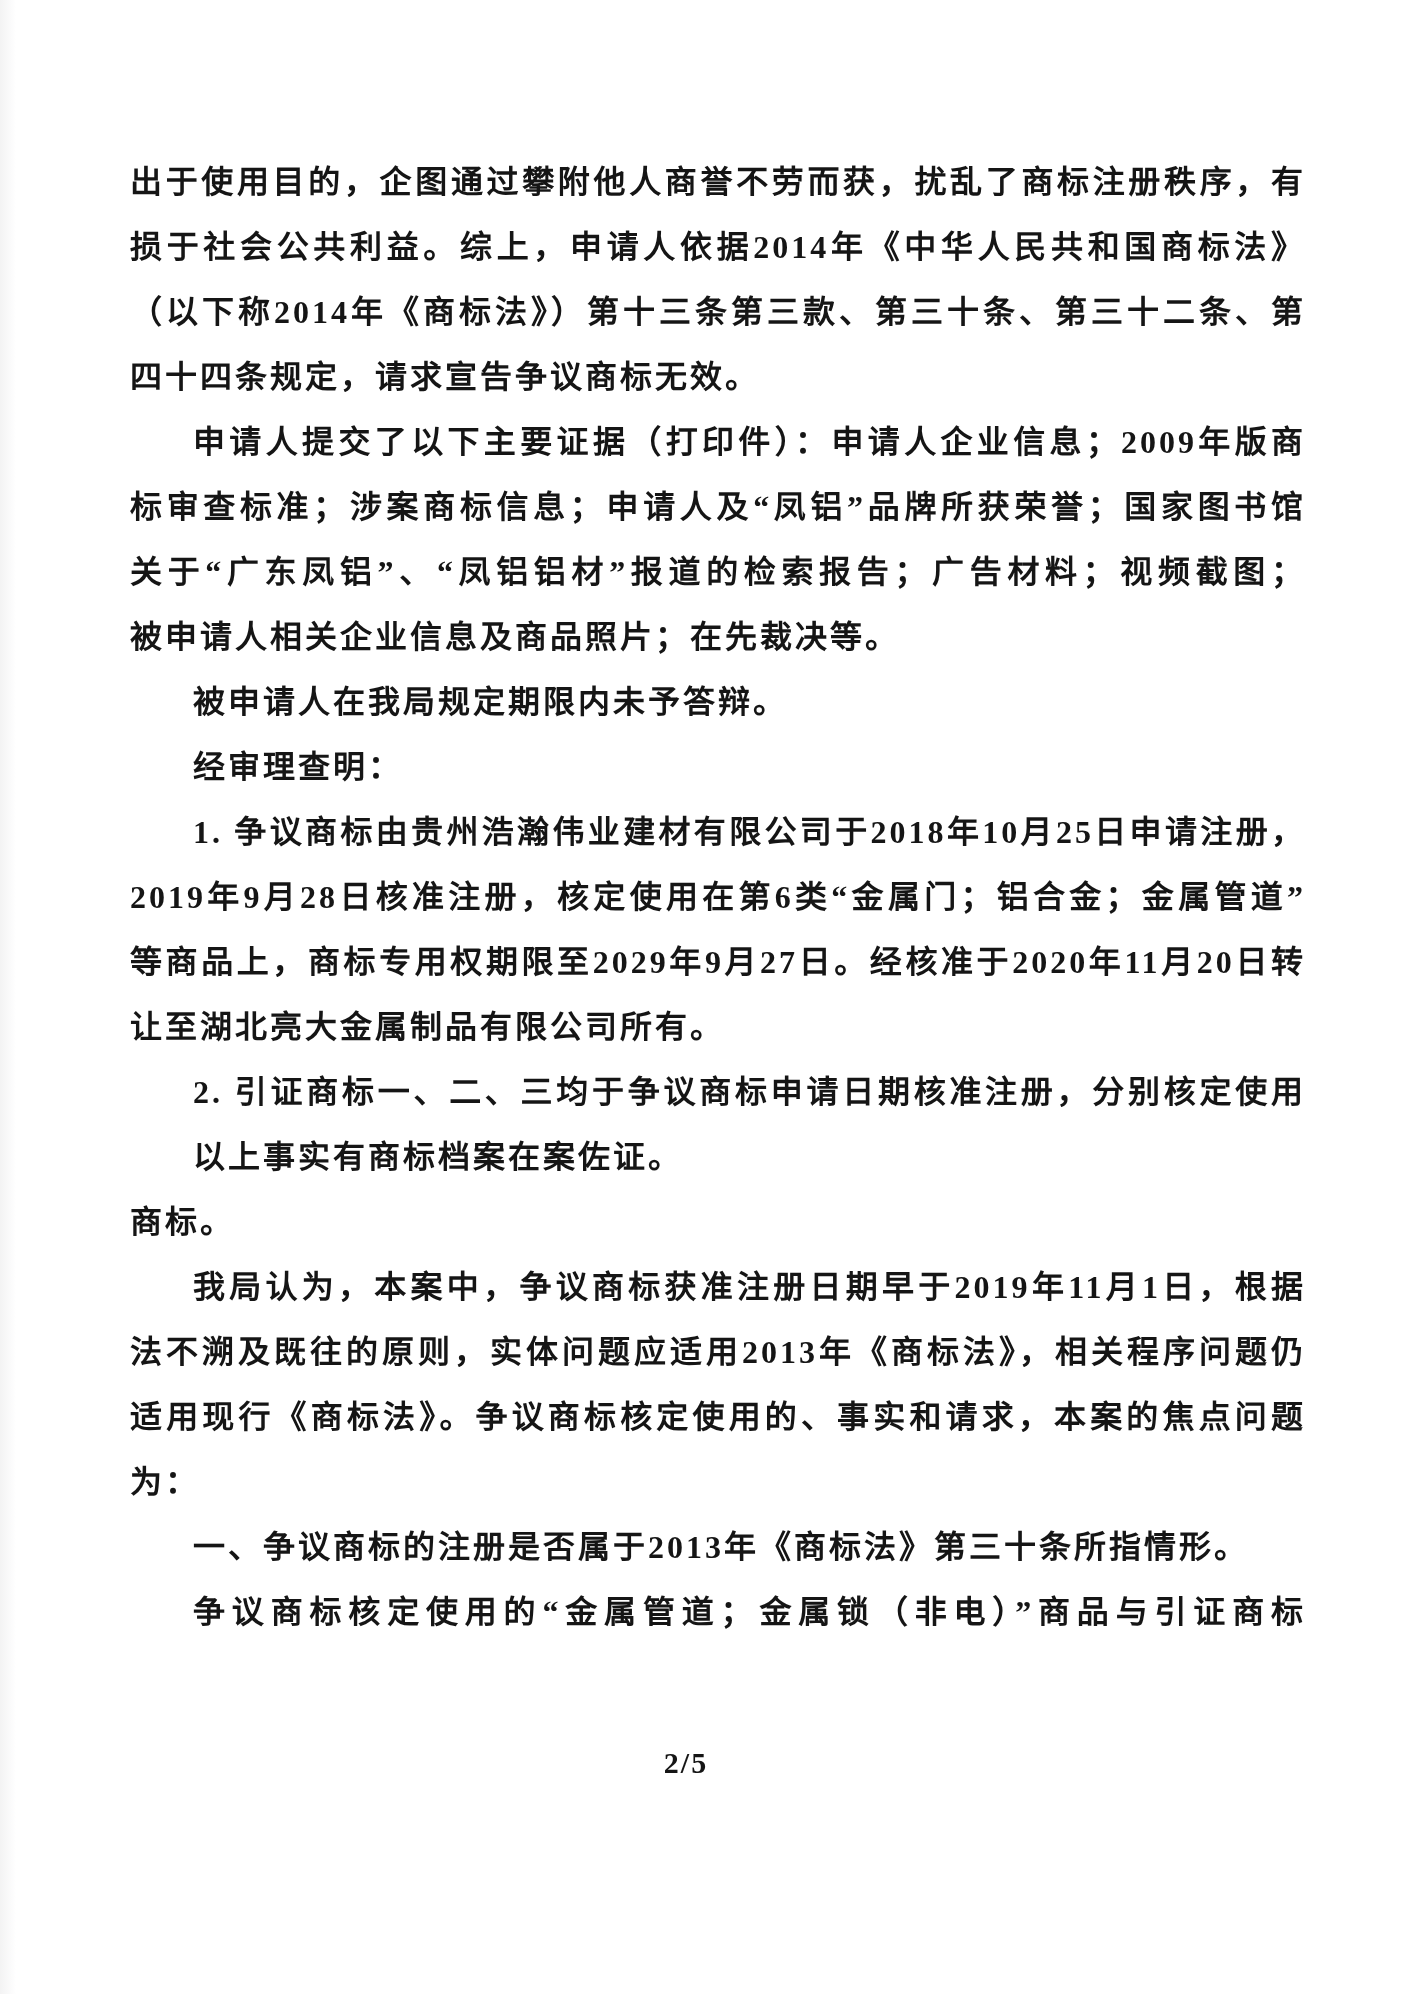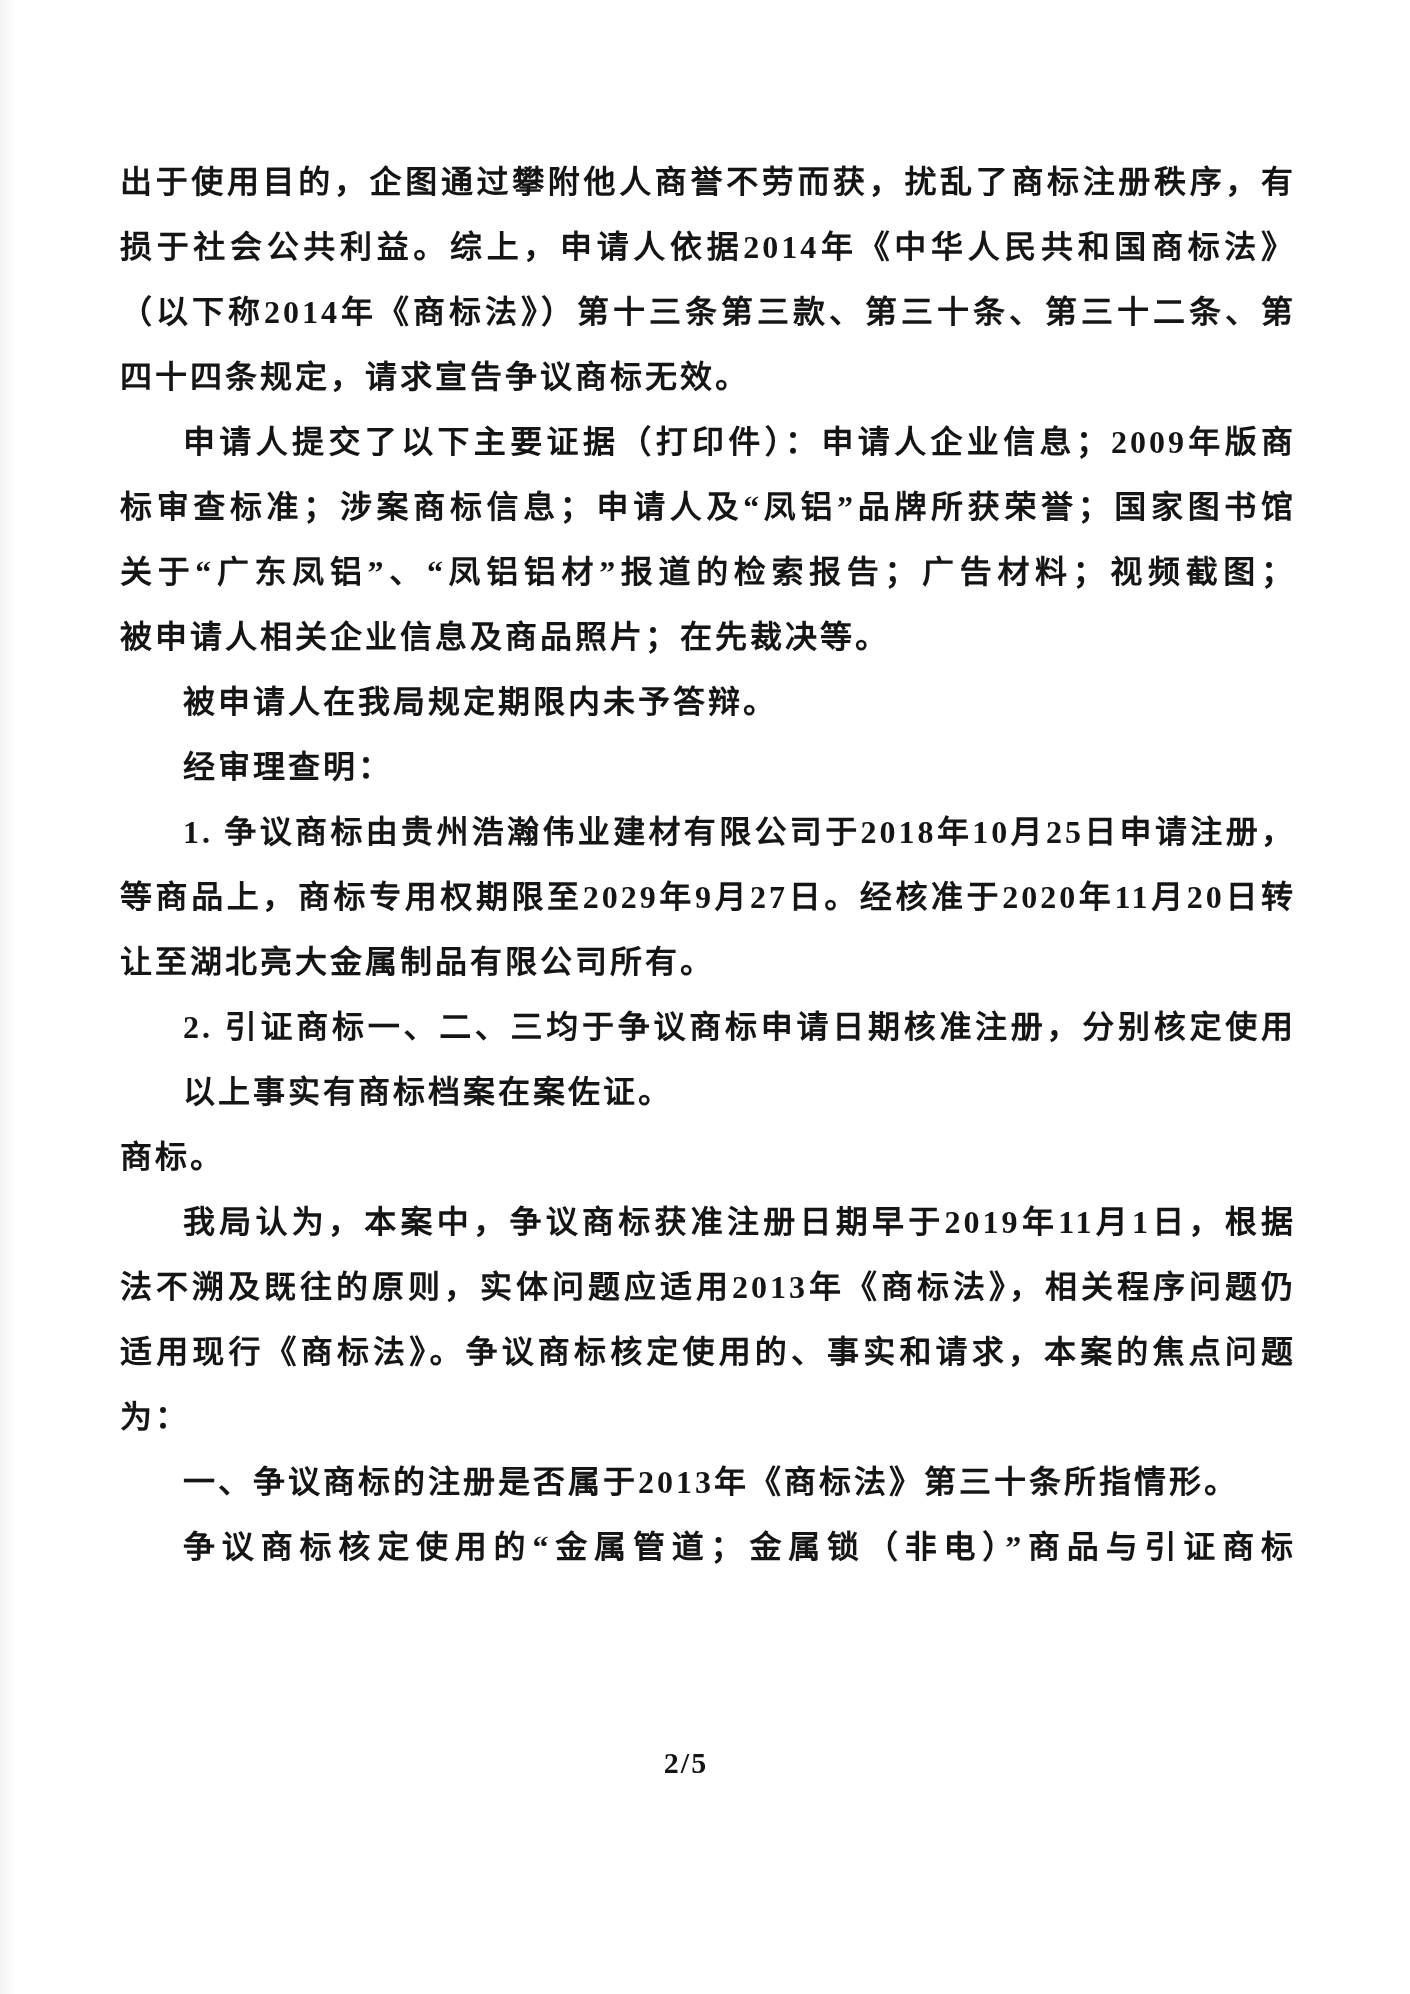--- a/index.html
+++ b/index.html
@@ -20,21 +20,21 @@
   
   .scan-edge {
     position: absolute;
     left: 0; top: 0; bottom: 0;
     width: 16px;
     background: linear-gradient(to right, rgba(80,80,90,0.07), rgba(80,80,90,0));
     pointer-events: none;
   }
   .content {
     position: absolute;
-    left: 120px;
+    left: 130px;
     top: 150px;
     width: 1176px;
     font-family: Liberation Serif, serif;
   }
   .line {
     height: 65px;
     line-height: 65px;
     font-size: 32px;
     font-weight: 600;
     letter-spacing: 3px;
@@ -74,20 +74,21 @@
     <div class="line fill">损于社会公共利益。综上，申请人依据2014年《中华人民共和国商标法》</div>
     <div class="line fill">（以下称2014年《商标法》）第十三条第三款、第三十条、第三十二条、第</div>
     <div class="line">四十四条规定，请求宣告争议商标无效。</div>
     <div class="line fill indent">申请人提交了以下主要证据（打印件）：申请人企业信息；2009年版商</div>
     <div class="line fill">标审查标准；涉案商标信息；申请人及“凤铝”品牌所获荣誉；国家图书馆</div>
     <div class="line fill">关于“广东凤铝”、“凤铝铝材”报道的检索报告；广告材料；视频截图；</div>
     <div class="line">被申请人相关企业信息及商品照片；在先裁决等。</div>
     <div class="line indent">被申请人在我局规定期限内未予答辩。</div>
     <div class="line indent">经审理查明：</div>
     <div class="line fill indent">1. 争议商标由贵州浩瀚伟业建材有限公司于2018年10月25日申请注册，</div>
+    <div class="line fill">2019年9月28日核准注册，核定使用在第6类“金属门；铝合金；金属管道”</div>
     <div class="line fill">等商品上，商标专用权期限至2029年9月27日。经核准于2020年11月20日转</div>
     <div class="line">让至湖北亮大金属制品有限公司所有。</div>
     <div class="line fill indent">2. 引证商标一、二、三均于争议商标申请日期核准注册，分别核定使用</div>
     <div class="line indent">以上事实有商标档案在案佐证。</div>
     <div class="line">商标。</div>
     <div class="line fill indent">我局认为，本案中，争议商标获准注册日期早于2019年11月1日，根据</div>
     <div class="line fill">法不溯及既往的原则，实体问题应适用2013年《商标法》，相关程序问题仍</div>
     <div class="line fill">适用现行《商标法》。争议商标核定使用的、事实和请求，本案的焦点问题</div>
     <div class="line">为：</div>
     <div class="line indent">一、争议商标的注册是否属于2013年《商标法》第三十条所指情形。</div>

